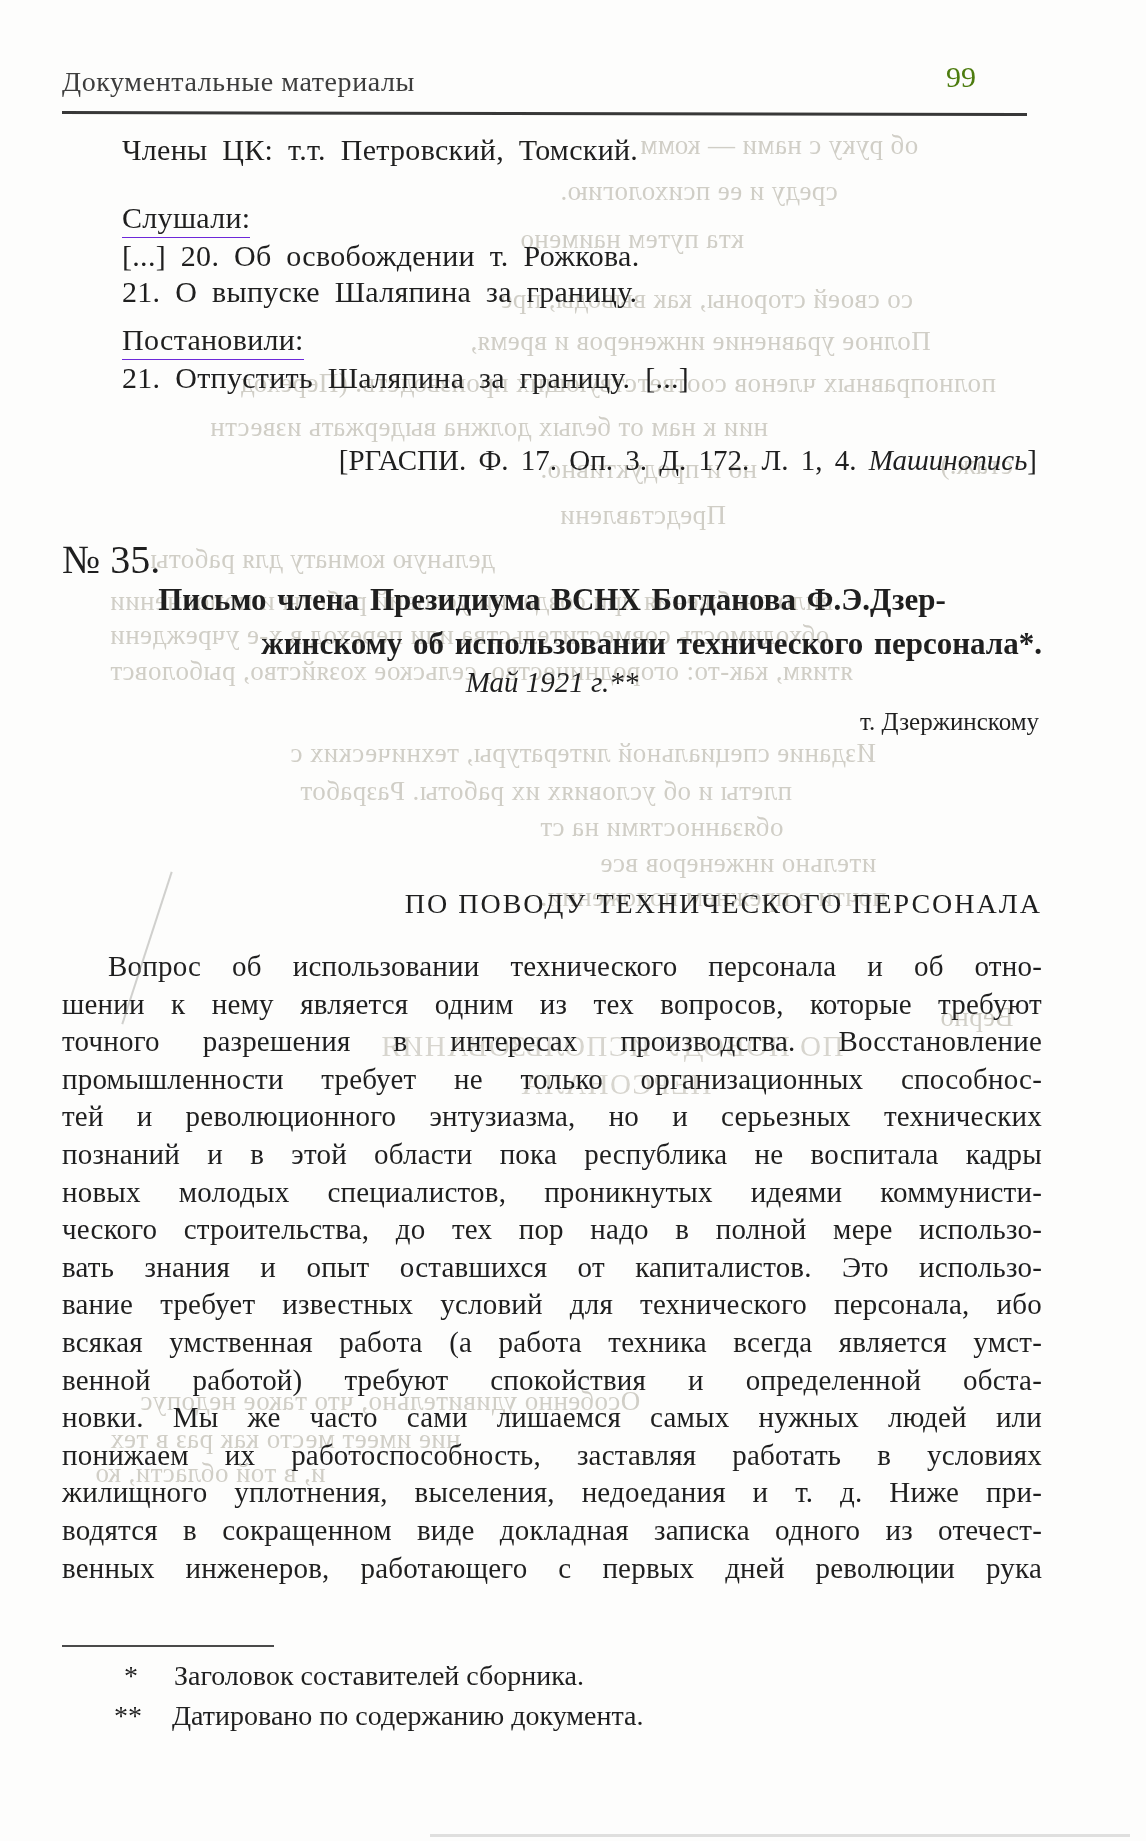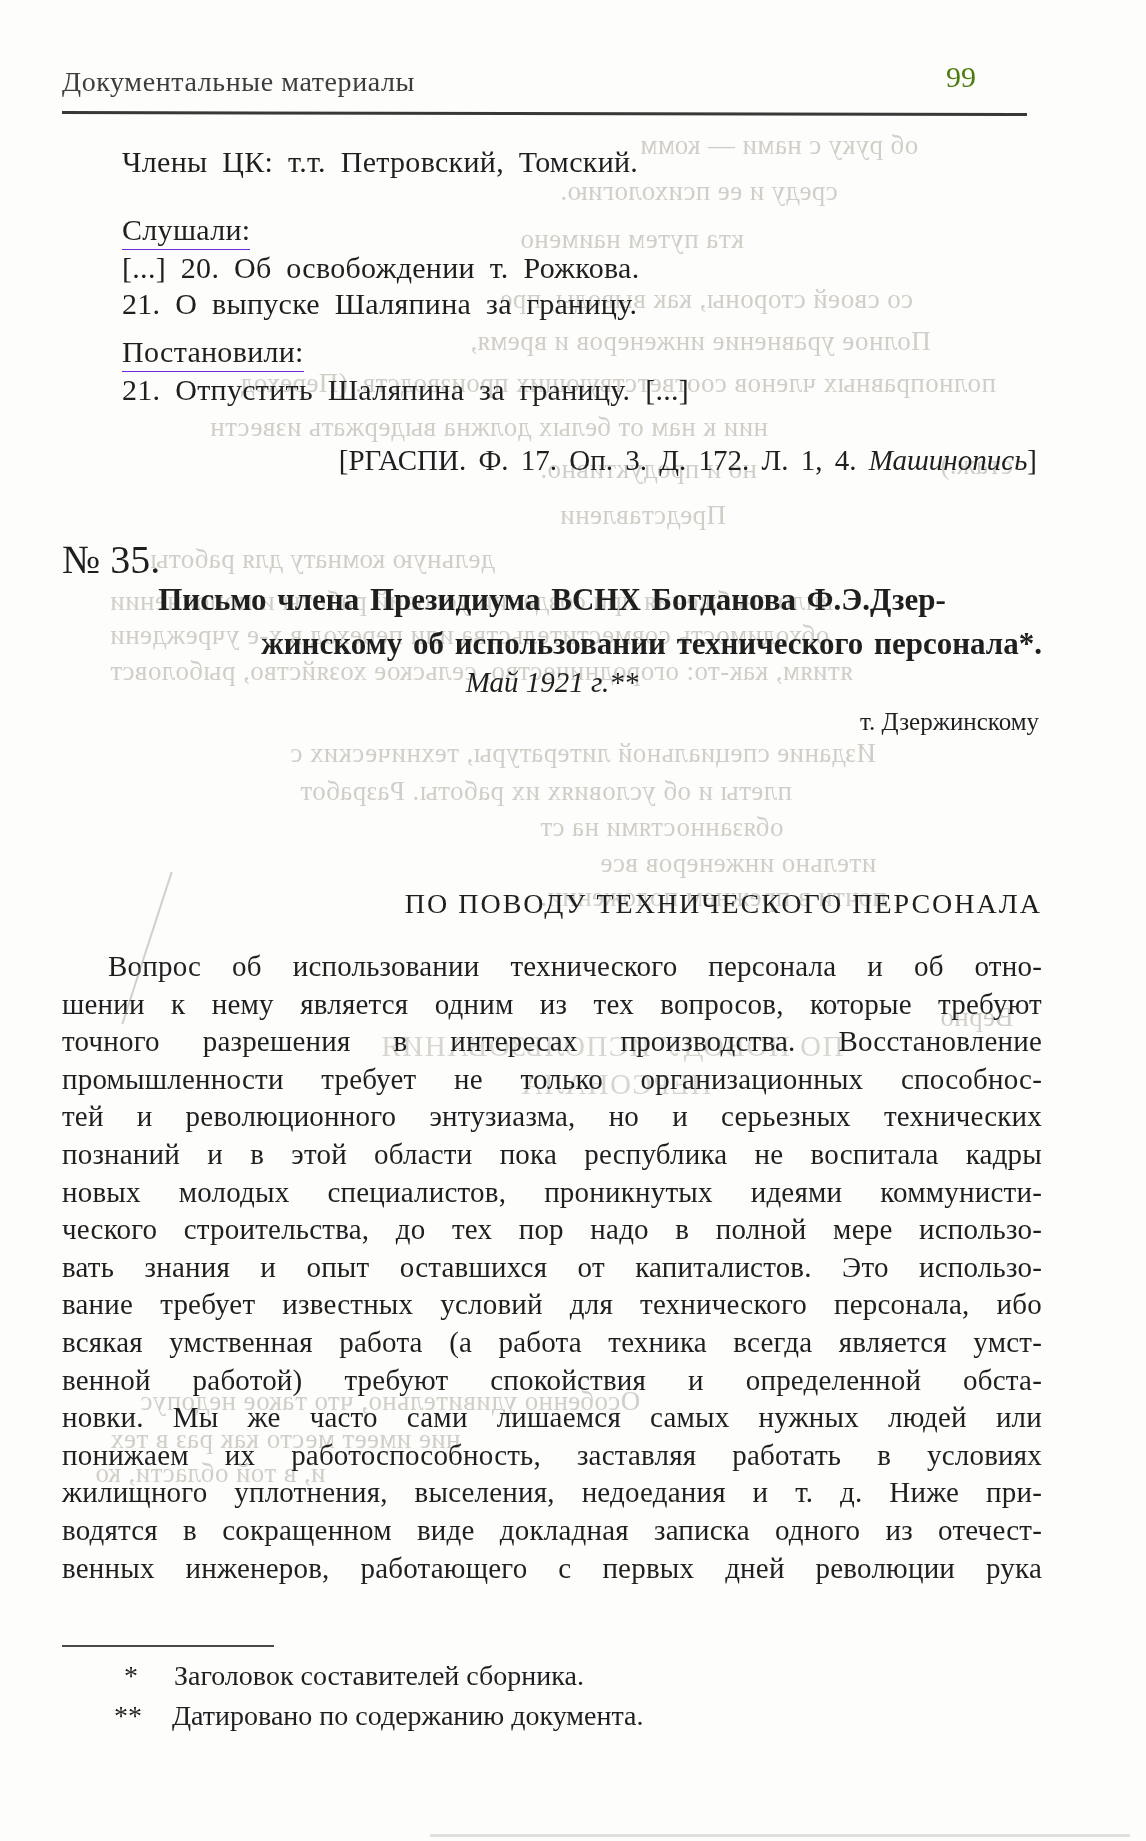--- a/index.html
+++ b/index.html
@@ -8,21 +8,21 @@
   .layer-content{position:absolute;inset:0;z-index:2;}
   .layer-ghost{position:absolute;inset:0;z-index:1;}
 
   
   .running-title{position:absolute;left:62px;top:66px;font-size:28px;color:#3d3d3d;letter-spacing:.6px;}
   .page-number{position:absolute;left:946px;top:60px;font-size:30px;color:#4d7c0f;}
   .header-rule{position:absolute;left:62px;top:112px;width:965px;height:3px;background:#383838;transform:rotate(.12deg);}
 
   
   .protocol{position:absolute;left:122px;top:132px;font-size:30px;line-height:36px;word-spacing:7px;letter-spacing:.3px;}
-  .protocol .members{margin-bottom:32px;margin-top:12px;}
+  .protocol .members{margin-bottom:32px;}
   .protocol .label{display:inline-block;border-bottom:1px solid #6d28d9;padding-bottom:1px;}
   .protocol .gap{height:12px;}
   .protocol div.item{min-height:36px;}
 
   
   .archive{position:absolute;left:62px;top:444px;width:975px;text-align:right;font-size:29px;word-spacing:5px;}
   .archive .it{font-style:italic;}
 
   
   .doc-number{position:absolute;left:62px;top:536px;width:980px;text-align:left;font-size:40px;font-weight:normal;}

